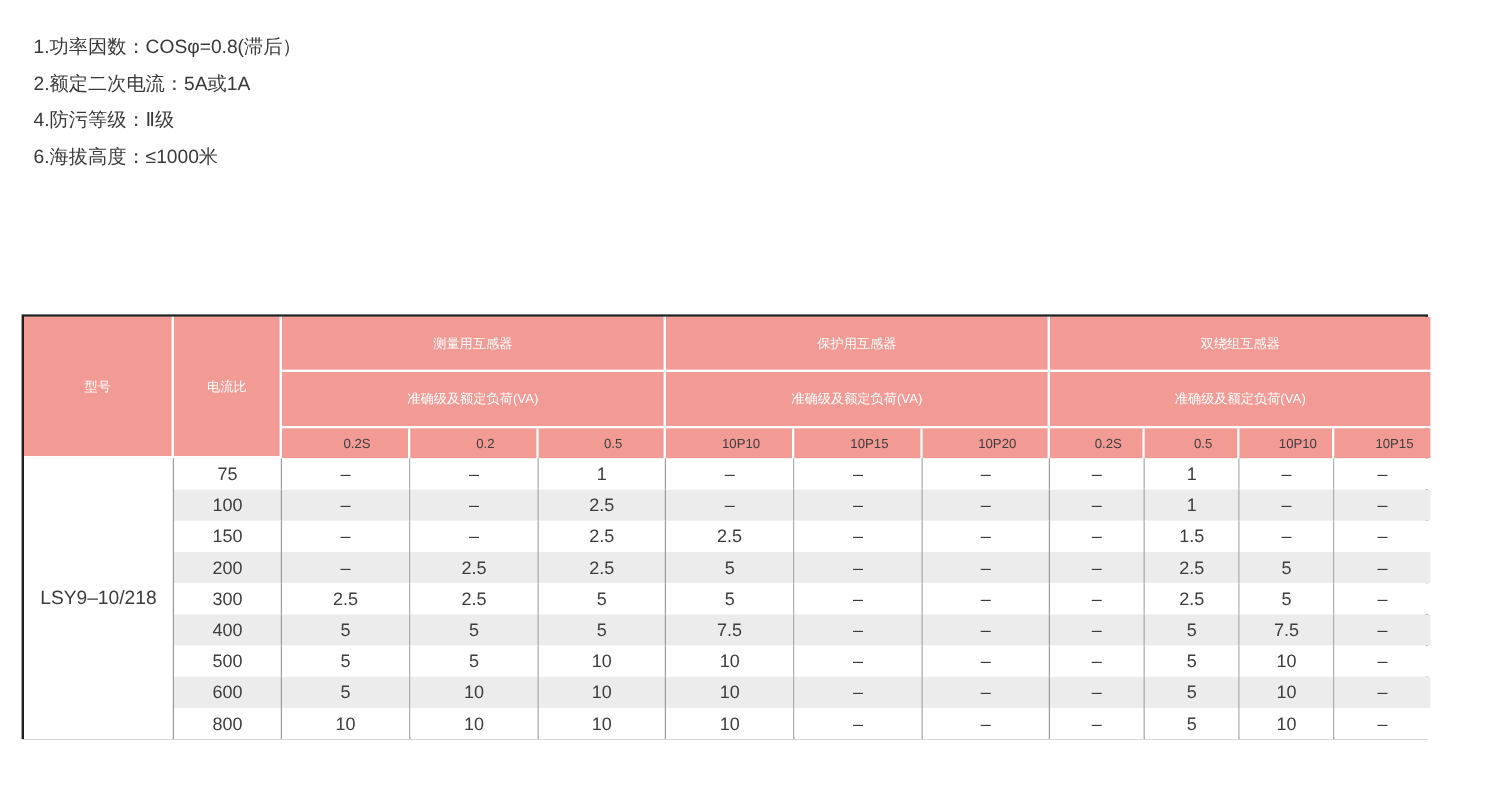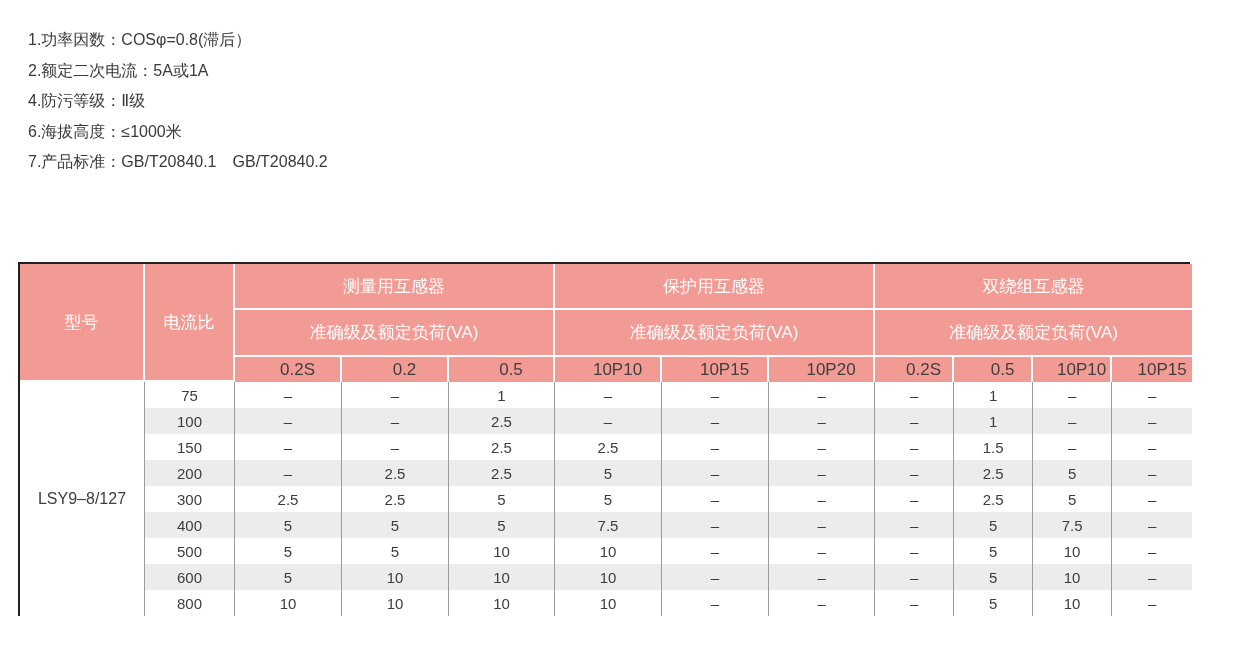--- a/index.html
+++ b/index.html
@@ -35,21 +35,21 @@
     width: 100%;
     height: 100%;
     border-collapse: separate;
     border-spacing: 0;
     table-layout: fixed;
   }
   .spec-table th {
     background: #f29a94;
     color: #ffffff;
     font-weight: 400;
-    font-size: 17px;
+    font-size: 11px;
     text-align: center;
     vertical-align: middle;
     border-right: 2px solid #ffffff;
     border-bottom: 2px solid #ffffff;
     padding: 0;
   }
   .spec-table th.last { border-right: none; }
   .spec-table tr.h1 { height: 46px; }
   .spec-table tr.h2 { height: 47px; }
   .spec-table tr.h3 { height: 25px; }
@@ -72,21 +72,21 @@
   .spec-table tbody tr:nth-child(even) td { background: #ececec; }
   .spec-table td.model-cell {
     background: #ffffff !important;
     font-size: 16px;
   }
 </style>
 </head>
 <body>
 
 <div class="page">
-  <div class="spec-list"><div class="spec-line">1.功率因数：COSφ=0.8(滞后）</div><div class="spec-line">2.额定二次电流：5A或1A</div><div class="spec-line">4.防污等级：Ⅱ级</div><div class="spec-line">6.海拔高度：≤1000米</div><div class="spec-line">7.产品标准：GB/T20840.1　GB/T20840.2</div></div>
+  <div class="spec-list"><div class="spec-line">1.功率因数：COSφ=0.8(滞后）</div><div class="spec-line">2.额定二次电流：5A或1A</div><div class="spec-line">4.防污等级：Ⅱ级</div><div class="spec-line">6.海拔高度：≤1000米</div></div>
   <div class="table-wrap">
     <table class="spec-table">
       <colgroup>
         <col style="width:125px">
           <col style="width:90px">
         <col style="width:107px">
           <col style="width:107px">
           <col style="width:106px">
         <col style="width:107px">
           <col style="width:107px">
@@ -117,21 +117,21 @@
             <th>10P15</th>
             <th>10P20</th>
             <th>0.2S</th>
             <th>0.5</th>
             <th>10P10</th>
             <th class="last">10P15</th>
           </tr>
         </thead>
       <tbody>
           <tr>
-            <td class="model-cell" rowspan="9">LSY9–8/127</td>
+            <td class="model-cell" rowspan="9">LSY9–10/218</td>
             <td>75</td>
             <td>–</td>
             <td>–</td>
             <td>1</td>
             <td>–</td>
             <td>–</td>
             <td>–</td>
             <td>–</td>
             <td>1</td>
             <td>–</td>

